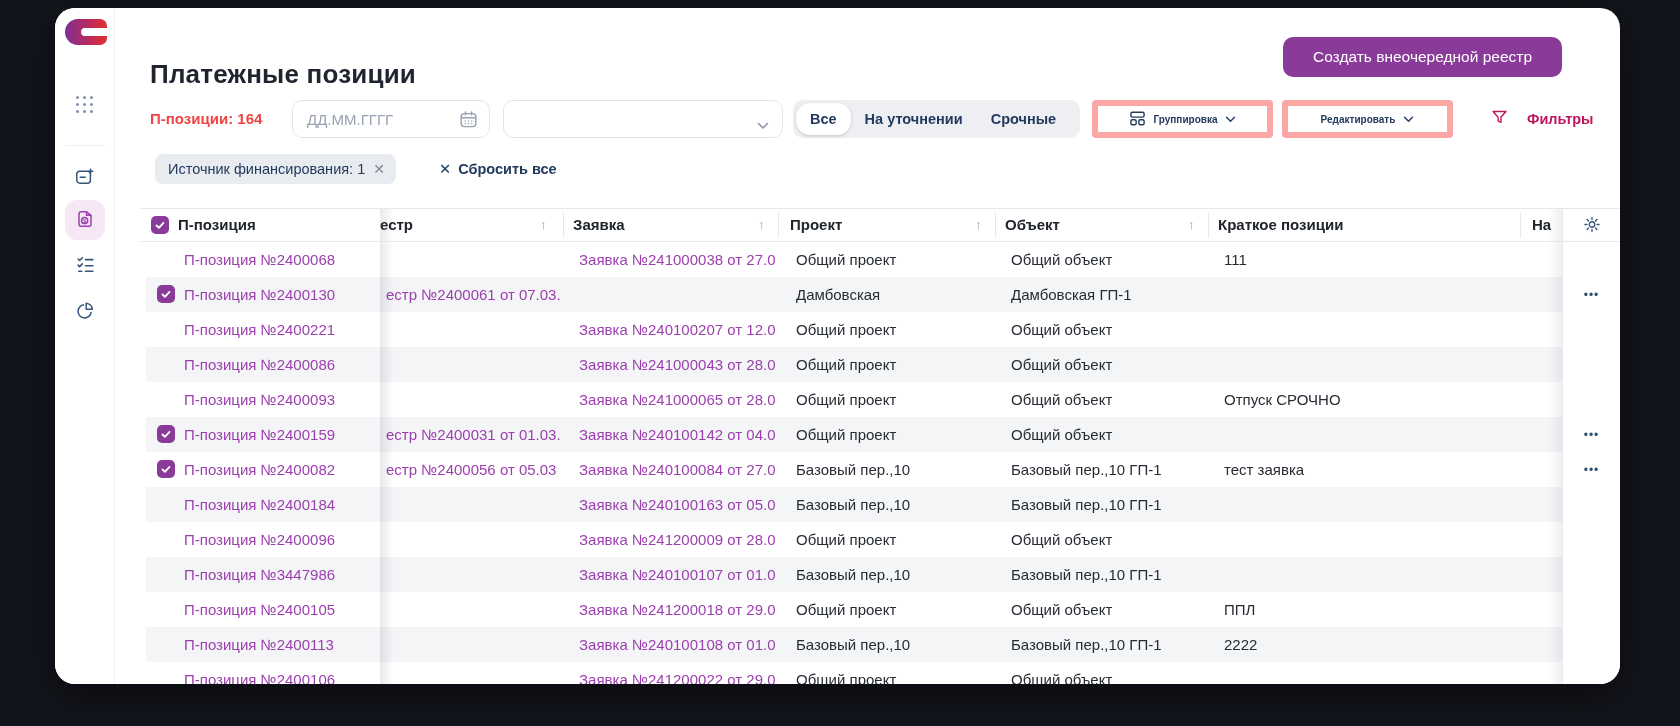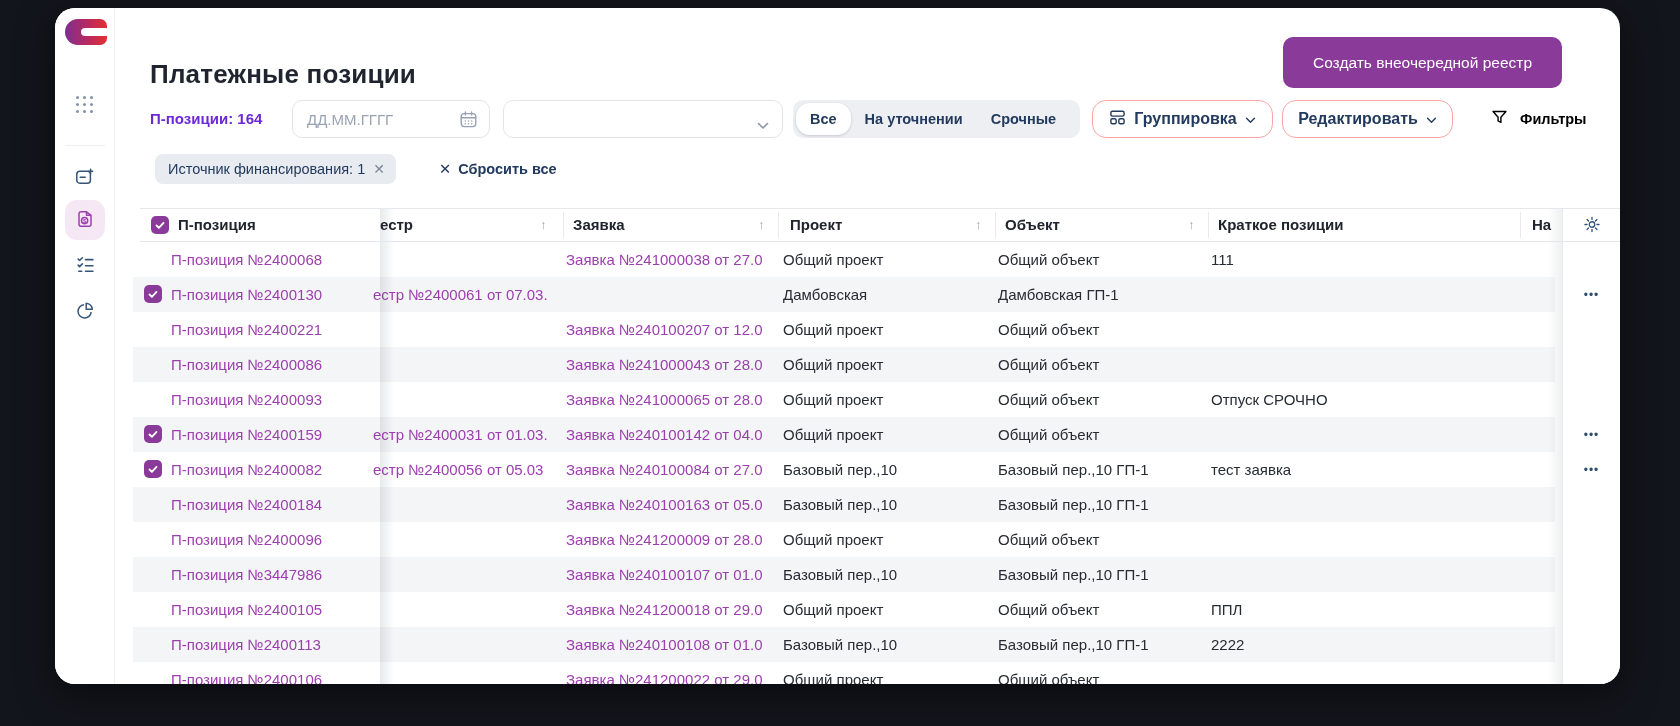--- a/index.html
+++ b/index.html
@@ -16,60 +16,60 @@
   .apps{position:absolute;left:21px;top:88px;width:18px;height:18px;display:grid;
         grid-template-columns:repeat(3,1fr);gap:3px;}
   .apps i{width:3px;height:3px;border-radius:50%;background:#8693a8;}
   .side-sep{position:absolute;left:10px;top:137px;width:40px;height:1px;background:#edeff2;}
   .nav-item{position:absolute;left:10px;width:40px;height:40px;border-radius:12px;display:flex;
             align-items:center;justify-content:center;color:#35547a;cursor:pointer;background:transparent;border:none;}
   .nav-item.active{background:#f6e7f4;color:#9c3fae;}
 
   
   .title{position:absolute;left:95px;top:34px;font-size:26px;font-weight:bold;color:#1f242e;letter-spacing:.2px;}
-  .create-btn{position:absolute;left:1228px;top:29px;width:279px;height:51px;background:#8a3b99;border:none;
+  .create-btn{position:absolute;left:1228px;top:29px;width:279px;height:40px;background:#8a3b99;border:none;
               border-radius:10px;color:#fff;font-size:15.5px;cursor:pointer;}
 
   
-  .count{position:absolute;left:95px;top:92px;height:38px;line-height:38px;font-size:15px;font-weight:bold;color:#6d28d9;}
+  .count{position:absolute;left:95px;top:92px;height:38px;line-height:38px;font-size:15px;font-weight:bold;color:#ef4444;}
   .inp{position:absolute;top:92px;height:38px;border:1px solid #e1e5ea;border-radius:10px;background:#fff;}
   .date-inp{left:237px;width:198px;}
   .date-inp input{border:none;outline:none;background:transparent;width:140px;height:36px;padding:0 0 0 14px;
                   font-size:15px;color:#2a2f38;}
   .date-inp input::placeholder{color:#9aa3b2;}
   .cal{position:absolute;right:11px;top:9px;}
   .select{left:448px;width:280px;cursor:pointer;}
   .select .chev{position:absolute;right:13px;top:15px;color:#8a94a6;}
   .seg{position:absolute;left:738px;top:92px;width:287px;height:38px;background:#edeff3;border-radius:10px;
        padding:3px;display:flex;align-items:stretch;}
   .seg button{border:none;background:transparent;border-radius:14px;font-size:14.5px;font-weight:600;
               color:#223a5e;cursor:pointer;padding:0 14px;white-space:nowrap;}
   .seg button.on{background:#fff;box-shadow:0 1px 3px rgba(20,30,50,.18);}
-  .tool-btn{position:absolute;top:92px;height:38px;border:1px solid #fca5a5;background:#fff;border-radius:14px;
-            display:flex;align-items:center;justify-content:center;gap:8px;font-size:16px;font-weight:600;
+  .tool-btn{position:absolute;top:92px;height:38px;border:6px solid #fca5a5;background:#fff;border-radius:4px;
+            display:flex;align-items:center;justify-content:center;gap:8px;font-size:10px;font-weight:600;
             color:#223a5e;cursor:pointer;}
   .group-btn{left:1037px;width:181px;}
   .edit-btn{left:1227px;width:171px;}
   .filters-btn{position:absolute;left:1430px;top:92px;height:38px;border:none;background:transparent;display:flex;
-               align-items:center;gap:12px;font-size:14.5px;font-weight:600;color:#000000;cursor:pointer;}
+               align-items:center;gap:19px;font-size:14.5px;font-weight:600;color:#be185d;cursor:pointer;}
 
   
   .chip{position:absolute;left:100px;top:146px;height:30px;background:#e8ebef;border-radius:8px;display:flex;
         align-items:center;gap:8px;padding:0 11px 0 13px;font-size:14.5px;color:#223a5e;cursor:pointer;}
   .chip .x{color:#7d8797;font-size:14px;}
   .reset{position:absolute;left:378px;top:146px;height:30px;display:flex;align-items:center;gap:7px;border:none;
          background:transparent;font-size:14.5px;font-weight:600;color:#223a5e;cursor:pointer;}
 
   
   .thead{position:absolute;left:85px;top:200px;width:1422px;height:34px;background:#fff;z-index:3;}
   .hcell{position:absolute;top:0;height:34px;line-height:34px;font-size:15px;font-weight:600;color:#20242c;
          white-space:nowrap;cursor:pointer;}
   .sort{position:absolute;top:0;height:34px;line-height:34px;font-size:13px;color:#9aa3b2;}
   .vline{position:absolute;top:4px;height:26px;width:1px;background:#e7e9ed;}
-  .tbody{position:absolute;left:78px;top:234px;width:1422px;height:442px;overflow:hidden;z-index:1;}
+  .tbody{position:absolute;left:91px;top:234px;width:1422px;height:442px;overflow:hidden;z-index:1;}
   .trow{position:relative;height:35px;background:#fff;cursor:pointer;}
   .trow.alt{background:#f4f5f7;}
   .cell{position:absolute;top:0;height:35px;line-height:35px;font-size:15px;color:#272b33;
         white-space:nowrap;overflow:hidden;}
   .link{color:#9c3fae;text-decoration:none;}
   .c-pos{left:38px;width:196px;}
   .c-reg{left:240px;width:180px;}
   .c-req{left:433px;width:200px;}
   .c-prj{left:650px;width:190px;}
   .c-obj{left:865px;width:200px;}

